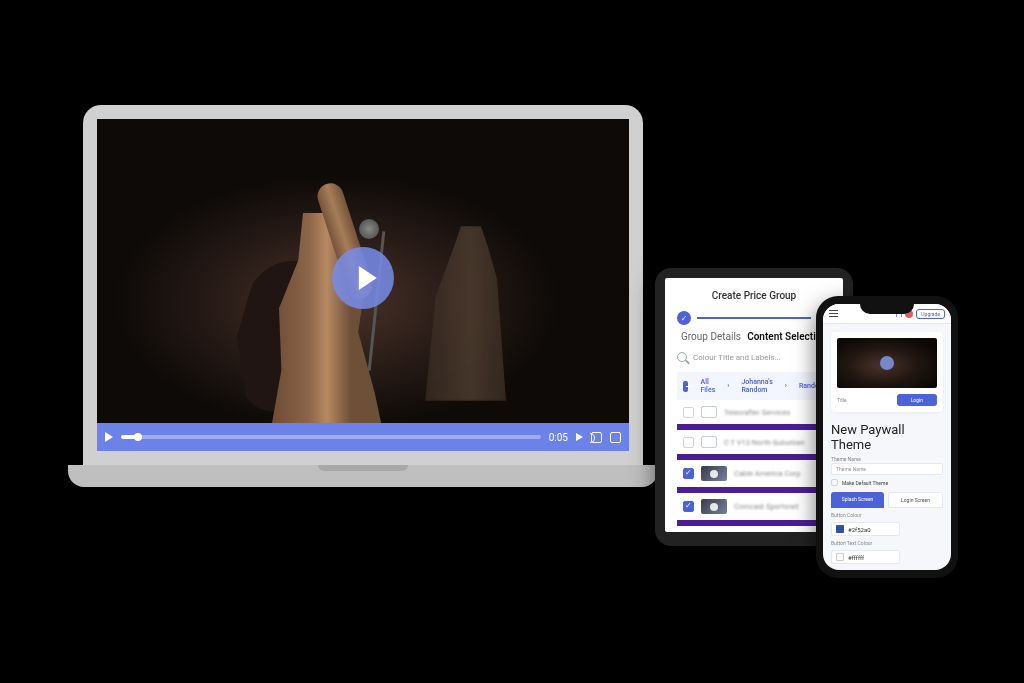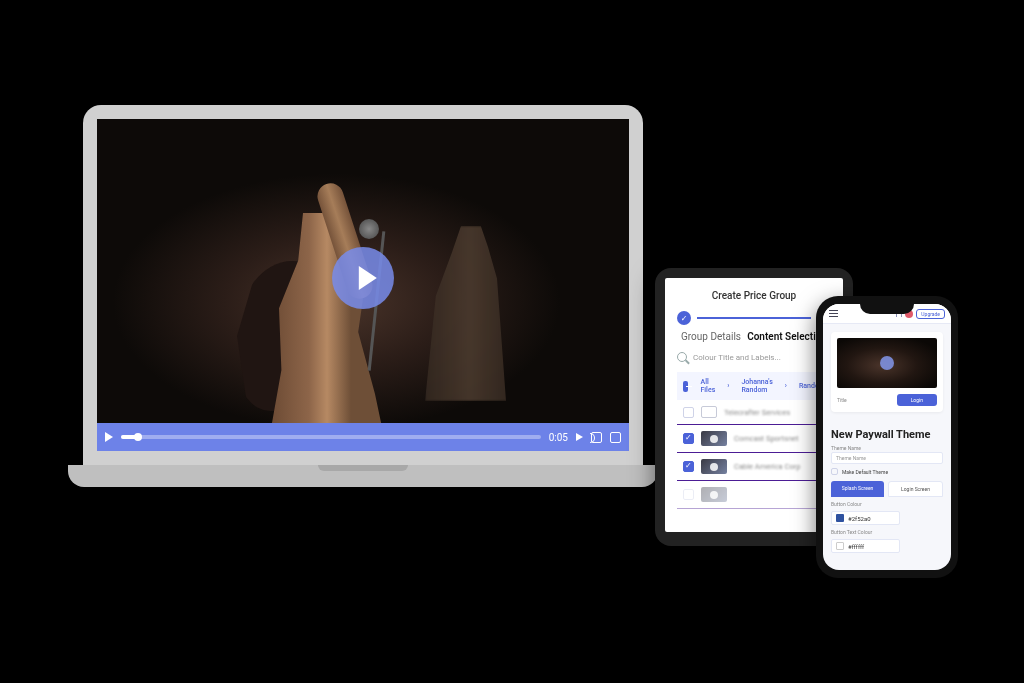--- a/index.html
+++ b/index.html
@@ -201,21 +201,21 @@
       font-size:7px;
       color:#4b62d8;
       font-weight:500;
     }
     .cb-sel{width:11px;height:11px;background:#4b62d8;border-radius:2px;position:relative;}
     .cb-sel::after{content:"";position:absolute;left:2.5px;top:5px;width:6px;height:1.5px;background:#fff;}
 
     .list-row{
       display:flex;align-items:center;gap:7px;
       padding:6px 6px;
-      border-bottom:1px solid #4c1d95;
+      border-bottom:6px solid #4c1d95;
     }
     .chk{width:11px;height:11px;border-radius:2px;border:1px solid #cfd3e8;flex:none;}
     .chk.on{background:#4b62d8;border-color:#4b62d8;position:relative;}
     .chk.on::after{content:"✓";color:#fff;font-size:8px;position:absolute;left:1px;top:-1px;}
     .thumb-fold{width:16px;height:12px;border:1px solid #c7cad8;border-radius:2px;background:#fff;flex:none;}
     .thumb-vid{width:26px;height:15px;background:linear-gradient(135deg,#3a3a44,#7581a0);border-radius:2px;position:relative;flex:none;}
     .thumb-vid::after{content:"";position:absolute;left:50%;top:50%;transform:translate(-50%,-50%);width:8px;height:8px;background:rgba(255,255,255,.85);border-radius:50%;}
     .blur-label{color:#8a8a8a;filter:blur(.8px);font-size:7.5px;}
 
     
@@ -260,21 +260,21 @@
     .ph-thumb{
       width:100%;height:50px;border-radius:2px;
       background: radial-gradient(ellipse 70% 70% at 45% 55%, #4a342a 0%, #211611 50%, #0b0806 90%);
       position:relative;
     }
     .ph-thumb::after{content:"";position:absolute;left:50%;top:50%;transform:translate(-50%,-50%);width:14px;height:14px;border-radius:50%;background:rgba(130,150,235,.85);}
     .ph-under{display:flex;justify-content:space-between;align-items:center;margin-top:6px;}
     .ph-tag{font-size:5px;color:#888;}
     .ph-login{background:#4b62d8;color:#fff;font-size:5px;padding:3px 14px;border-radius:3px;}
 
-    .ph-section-title{font-size:11px;font-weight:700;color:#222;margin:16px 8px 2px;}
+    .ph-section-title{font-size:13px;font-weight:400;color:#222;margin:10px 8px 2px;}
     .ph-label{font-size:5px;color:#888;margin:4px 8px 1px;}
     .ph-input{margin:0 8px 4px;height:12px;background:#fff;border:1px solid #e3e7f5;border-radius:2px;display:flex;align-items:center;padding:0 4px;font-size:5px;color:#999;}
     .ph-chkrow{margin:2px 8px 6px;display:flex;align-items:center;gap:4px;font-size:5px;color:#444;}
     .ph-chkrow .chk{width:7px;height:7px;}
 
     .ph-tabs{display:flex;margin:0 8px;gap:4px;}
     .ph-tab{flex:1;text-align:center;padding:4px 0;font-size:5px;border-radius:3px 3px 0 0;}
     .ph-tab.act{background:#4b62d8;color:#fff;}
     .ph-tab.inact{background:#fff;color:#555;border:1px solid #e3e7f5;}
 
@@ -340,28 +340,33 @@
       <span>›</span>
       <span>Random</span>
     </div>
 
     <div class="list-row">
       <div class="chk"></div>
       <div class="thumb-fold"></div>
       <span class="blur-label">Telecrafter Services</span>
     </div>
     <div class="list-row">
-      <div class="chk on"></div>
-      <div class="thumb-vid"></div>
-      <span class="blur-label">Comcast Sportsnet</span>
+      <div class="chk"></div>
+      <div class="thumb-fold"></div>
+      <span class="blur-label">C T V13 North Suburban</span>
     </div>
     <div class="list-row">
       <div class="chk on"></div>
       <div class="thumb-vid"></div>
       <span class="blur-label">Cable America Corp</span>
+    </div>
+    <div class="list-row">
+      <div class="chk on"></div>
+      <div class="thumb-vid"></div>
+      <span class="blur-label">Comcast Sportsnet</span>
     </div>
     <div class="list-row" style="opacity:.4">
       <div class="chk"></div>
       <div class="thumb-vid"></div>
     </div>
   </div>
 </div>
 
 <div class="phone">
   <div class="phone-notch"></div>

